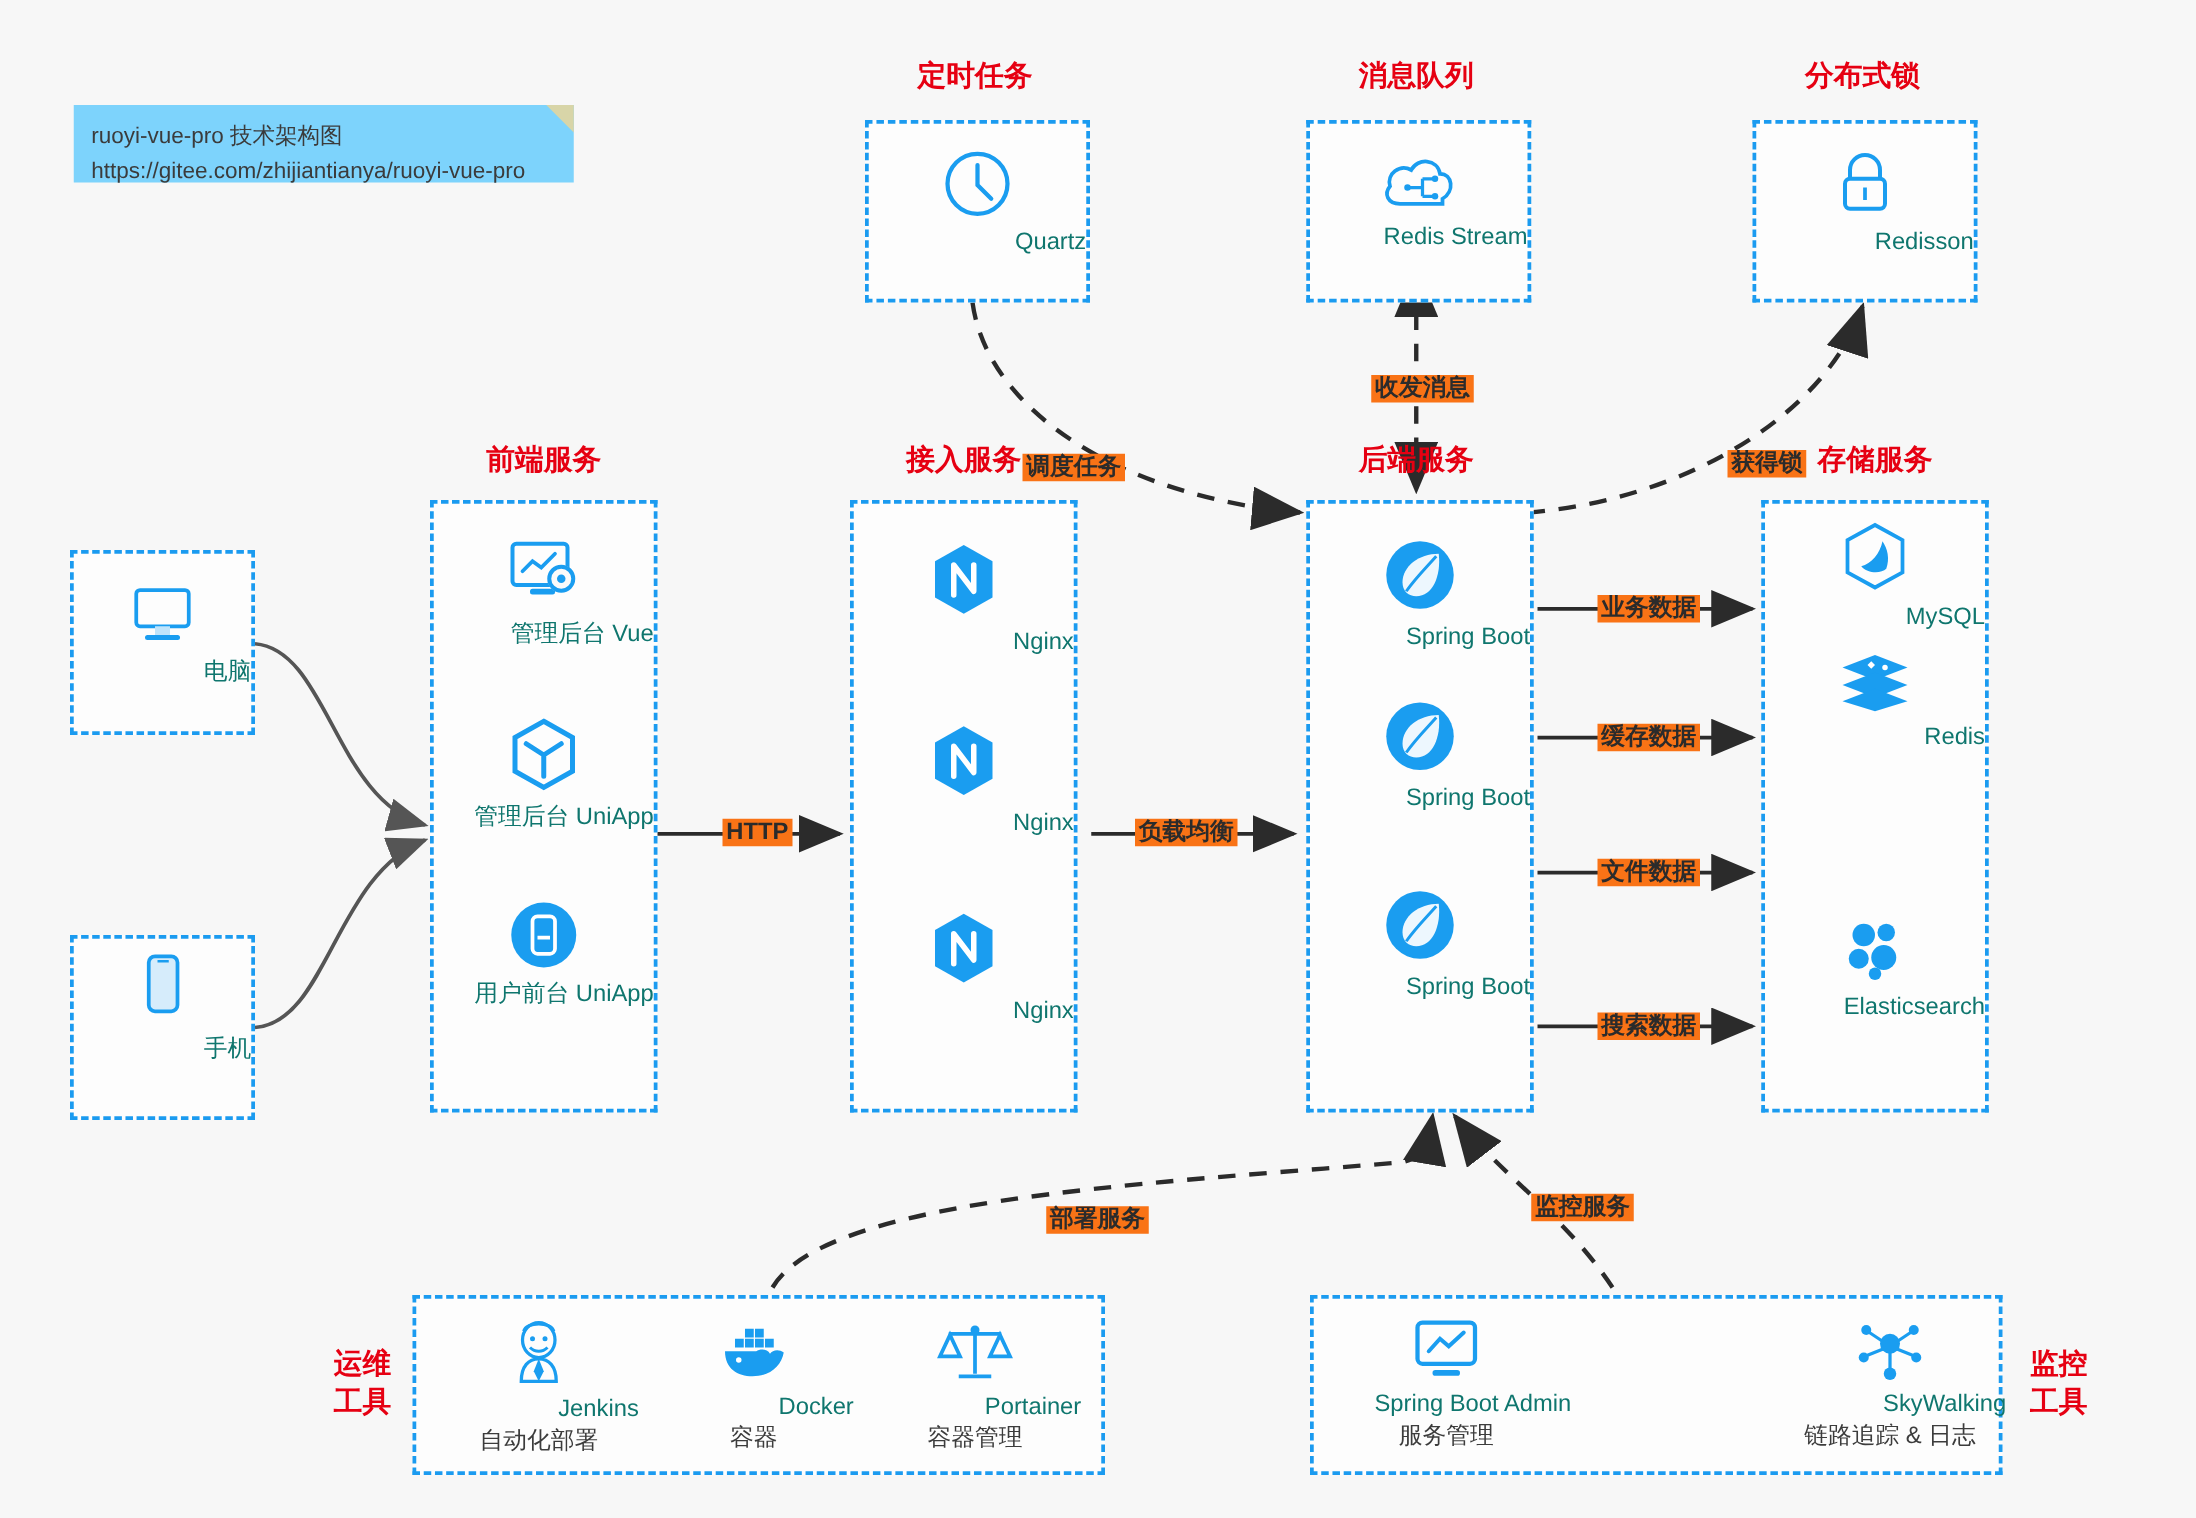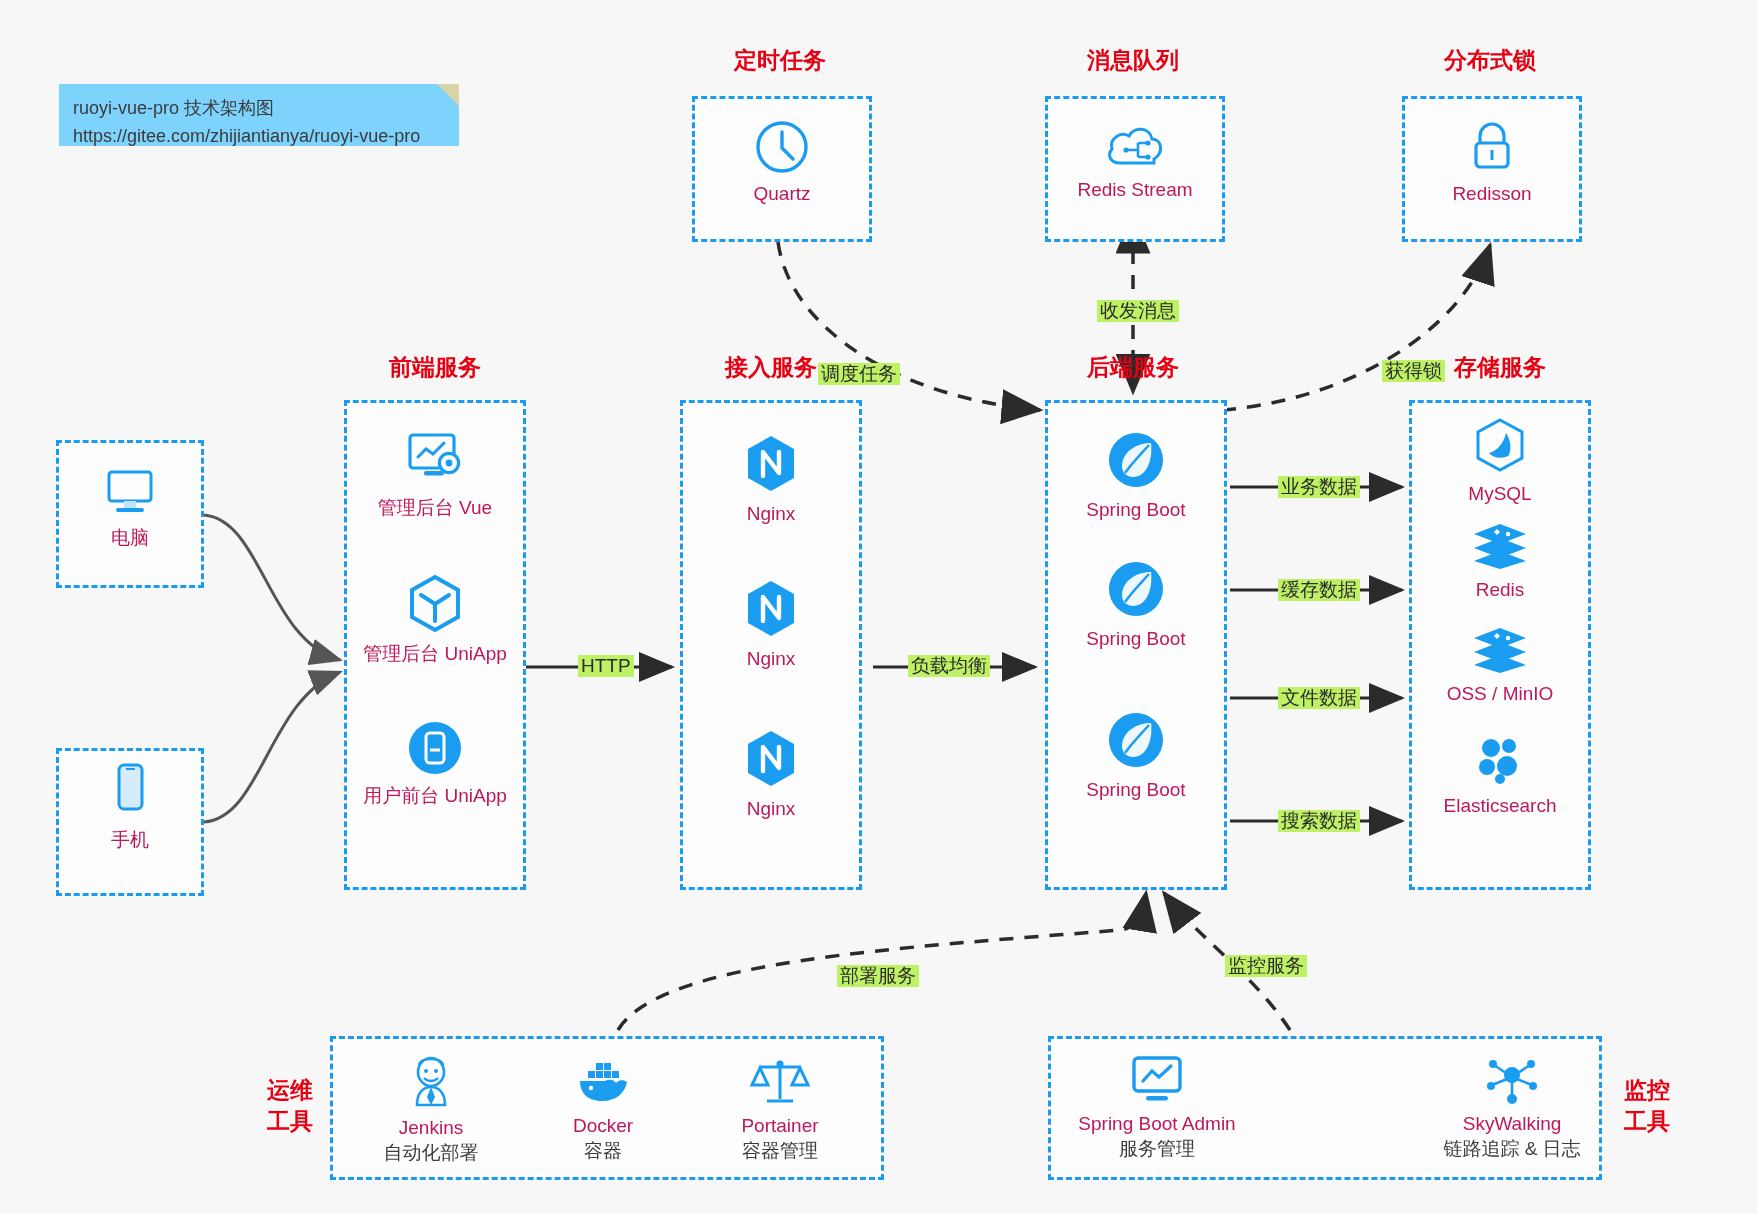--- a/index.html
+++ b/index.html
@@ -36,29 +36,29 @@
     position:absolute;
     border:3px dashed #1b9bf0;
     background:#fafafa;
     box-sizing:border-box;
   }
   .zone.white{background:#fdfdfd;}
 
   
   .node{position:absolute;text-align:center;}
   .node .cap{
-    font-size:19px;color:#be185d;line-height:25px;white-space:nowrap;
+    font-size:19px;color:#0f766e;line-height:25px;white-space:nowrap;text-align:right;
   }
   .node .cap2{font-size:19px;color:#3c3c3c;line-height:25px;white-space:nowrap;}
   .ico{display:block;margin:0 auto 6px auto;}
 
   
   .elabel{
-    position:absolute;font-size:19px;color:#2b2b2b;background:#bef264;
-    padding:0 3px;white-space:nowrap;line-height:22px;
+    position:absolute;font-size:19px;color:#2b2b2b;background:#f97316;
+    padding:0 3px;white-space:nowrap;line-height:22px;font-weight:bold;
   }
 </style>
 </head>
 <body>
 
 <div class="canvas">
 
   <svg class="wires" viewBox="0 0 1757 1214">
     <defs>
       <marker id="arrGray" markerWidth="11" markerHeight="9" refX="10" refY="4.5" orient="auto">
@@ -279,30 +279,20 @@
       <svg class="ico" width="60" height="50" viewBox="0 0 60 50">
         <path d="M30 3 L56 13 L30 23 L4 13 Z" fill="#1a9df0"></path>
         <path d="M30 17 L56 27 L30 37 L4 27 Z" fill="#1a9df0"></path>
         <path d="M30 30 L56 40 L30 48 L4 40 Z" fill="#1a9df0"></path>
         <path d="M24 11 l3 -3 3 3 -3 3 z" fill="#ffffff"></path>
         <circle cx="38" cy="13" r="2.2" fill="#ffffff"></circle>
       </svg>
       <div class="cap">Redis</div>
     </div>
 
-    <div class="node" style="left:0;top:222px;width:176px;">
-      <svg class="ico" width="60" height="50" viewBox="0 0 60 50">
-        <path d="M30 3 L56 13 L30 23 L4 13 Z" fill="#1a9df0"></path>
-        <path d="M30 17 L56 27 L30 37 L4 27 Z" fill="#1a9df0"></path>
-        <path d="M30 30 L56 40 L30 48 L4 40 Z" fill="#1a9df0"></path>
-        <path d="M24 11 l3 -3 3 3 -3 3 z" fill="#ffffff"></path>
-        <circle cx="38" cy="13" r="2.2" fill="#ffffff"></circle>
-      </svg>
-      <div class="cap">OSS / MinIO</div>
-    </div>
 
     <div class="node" style="left:0;top:330px;width:176px;">
       <svg class="ico" width="58" height="54" viewBox="0 0 58 54">
         <circle cx="20" cy="15" r="9" fill="#1a9df0"></circle>
         <circle cx="38" cy="13" r="7" fill="#1a9df0"></circle>
         <circle cx="16" cy="34" r="8" fill="#1a9df0"></circle>
         <circle cx="36" cy="33" r="10" fill="#1a9df0"></circle>
         <circle cx="29" cy="46" r="5" fill="#1a9df0"></circle>
       </svg>
       <div class="cap">Elasticsearch</div>

